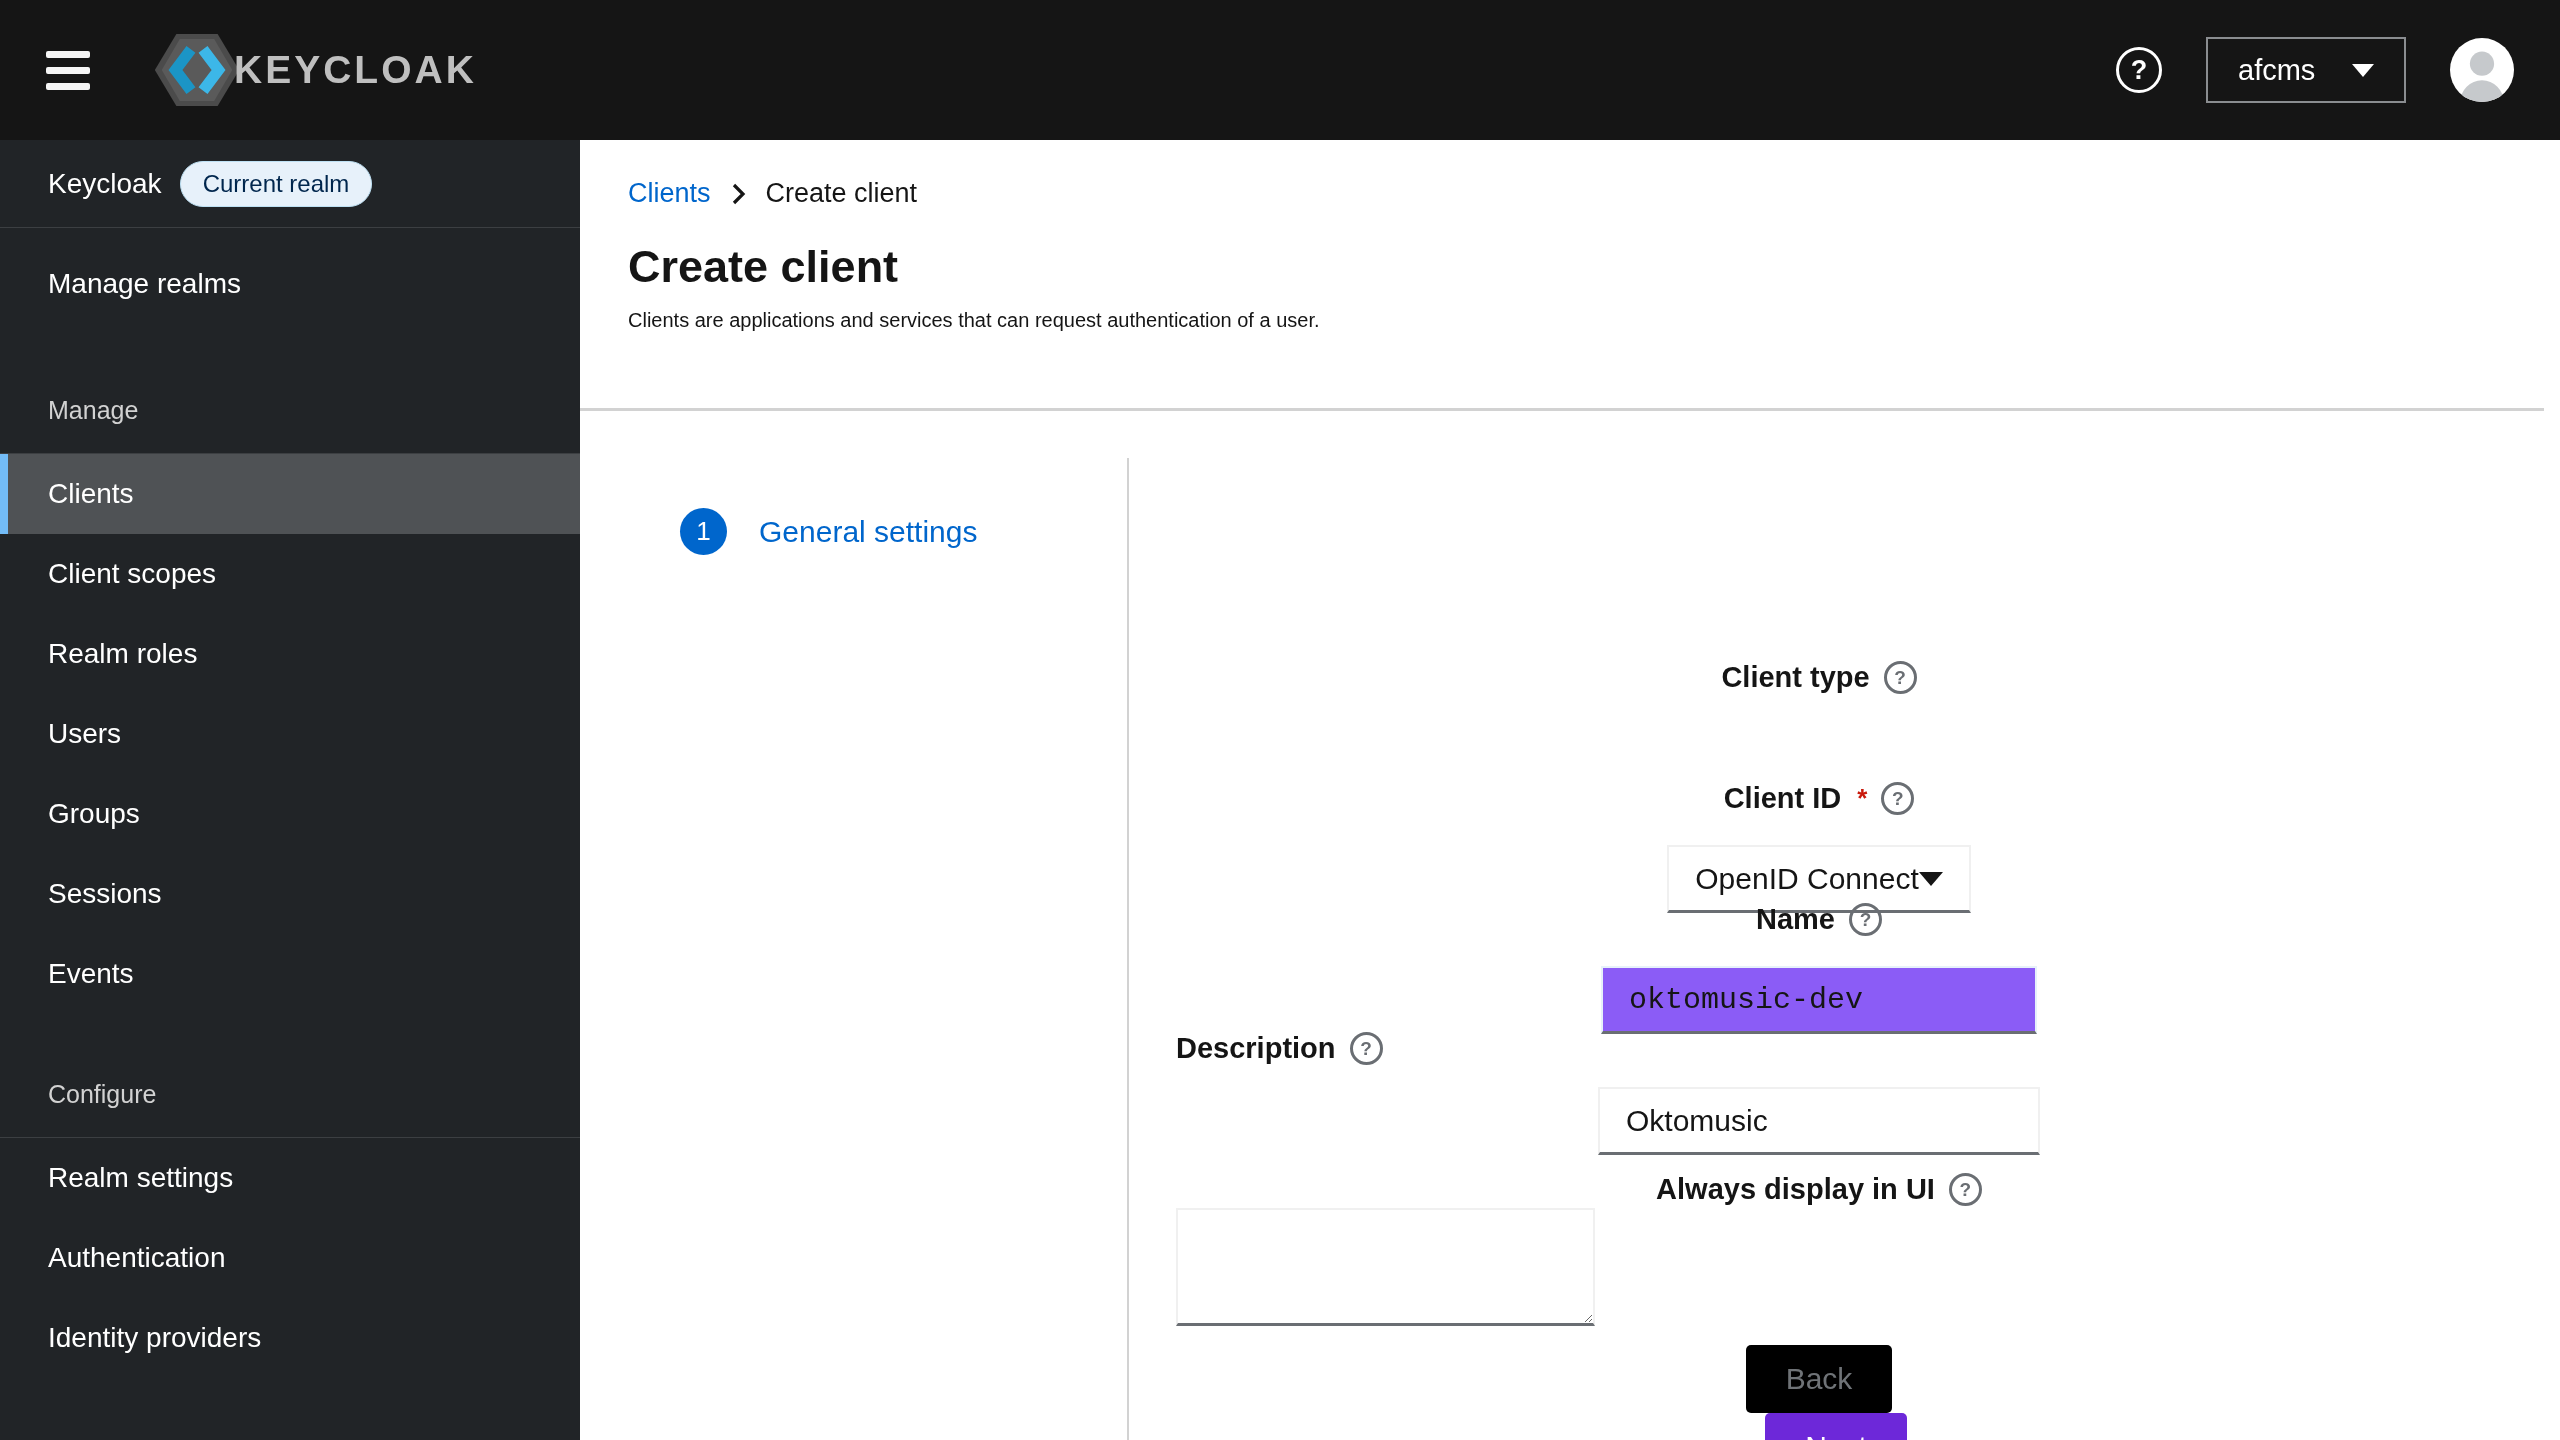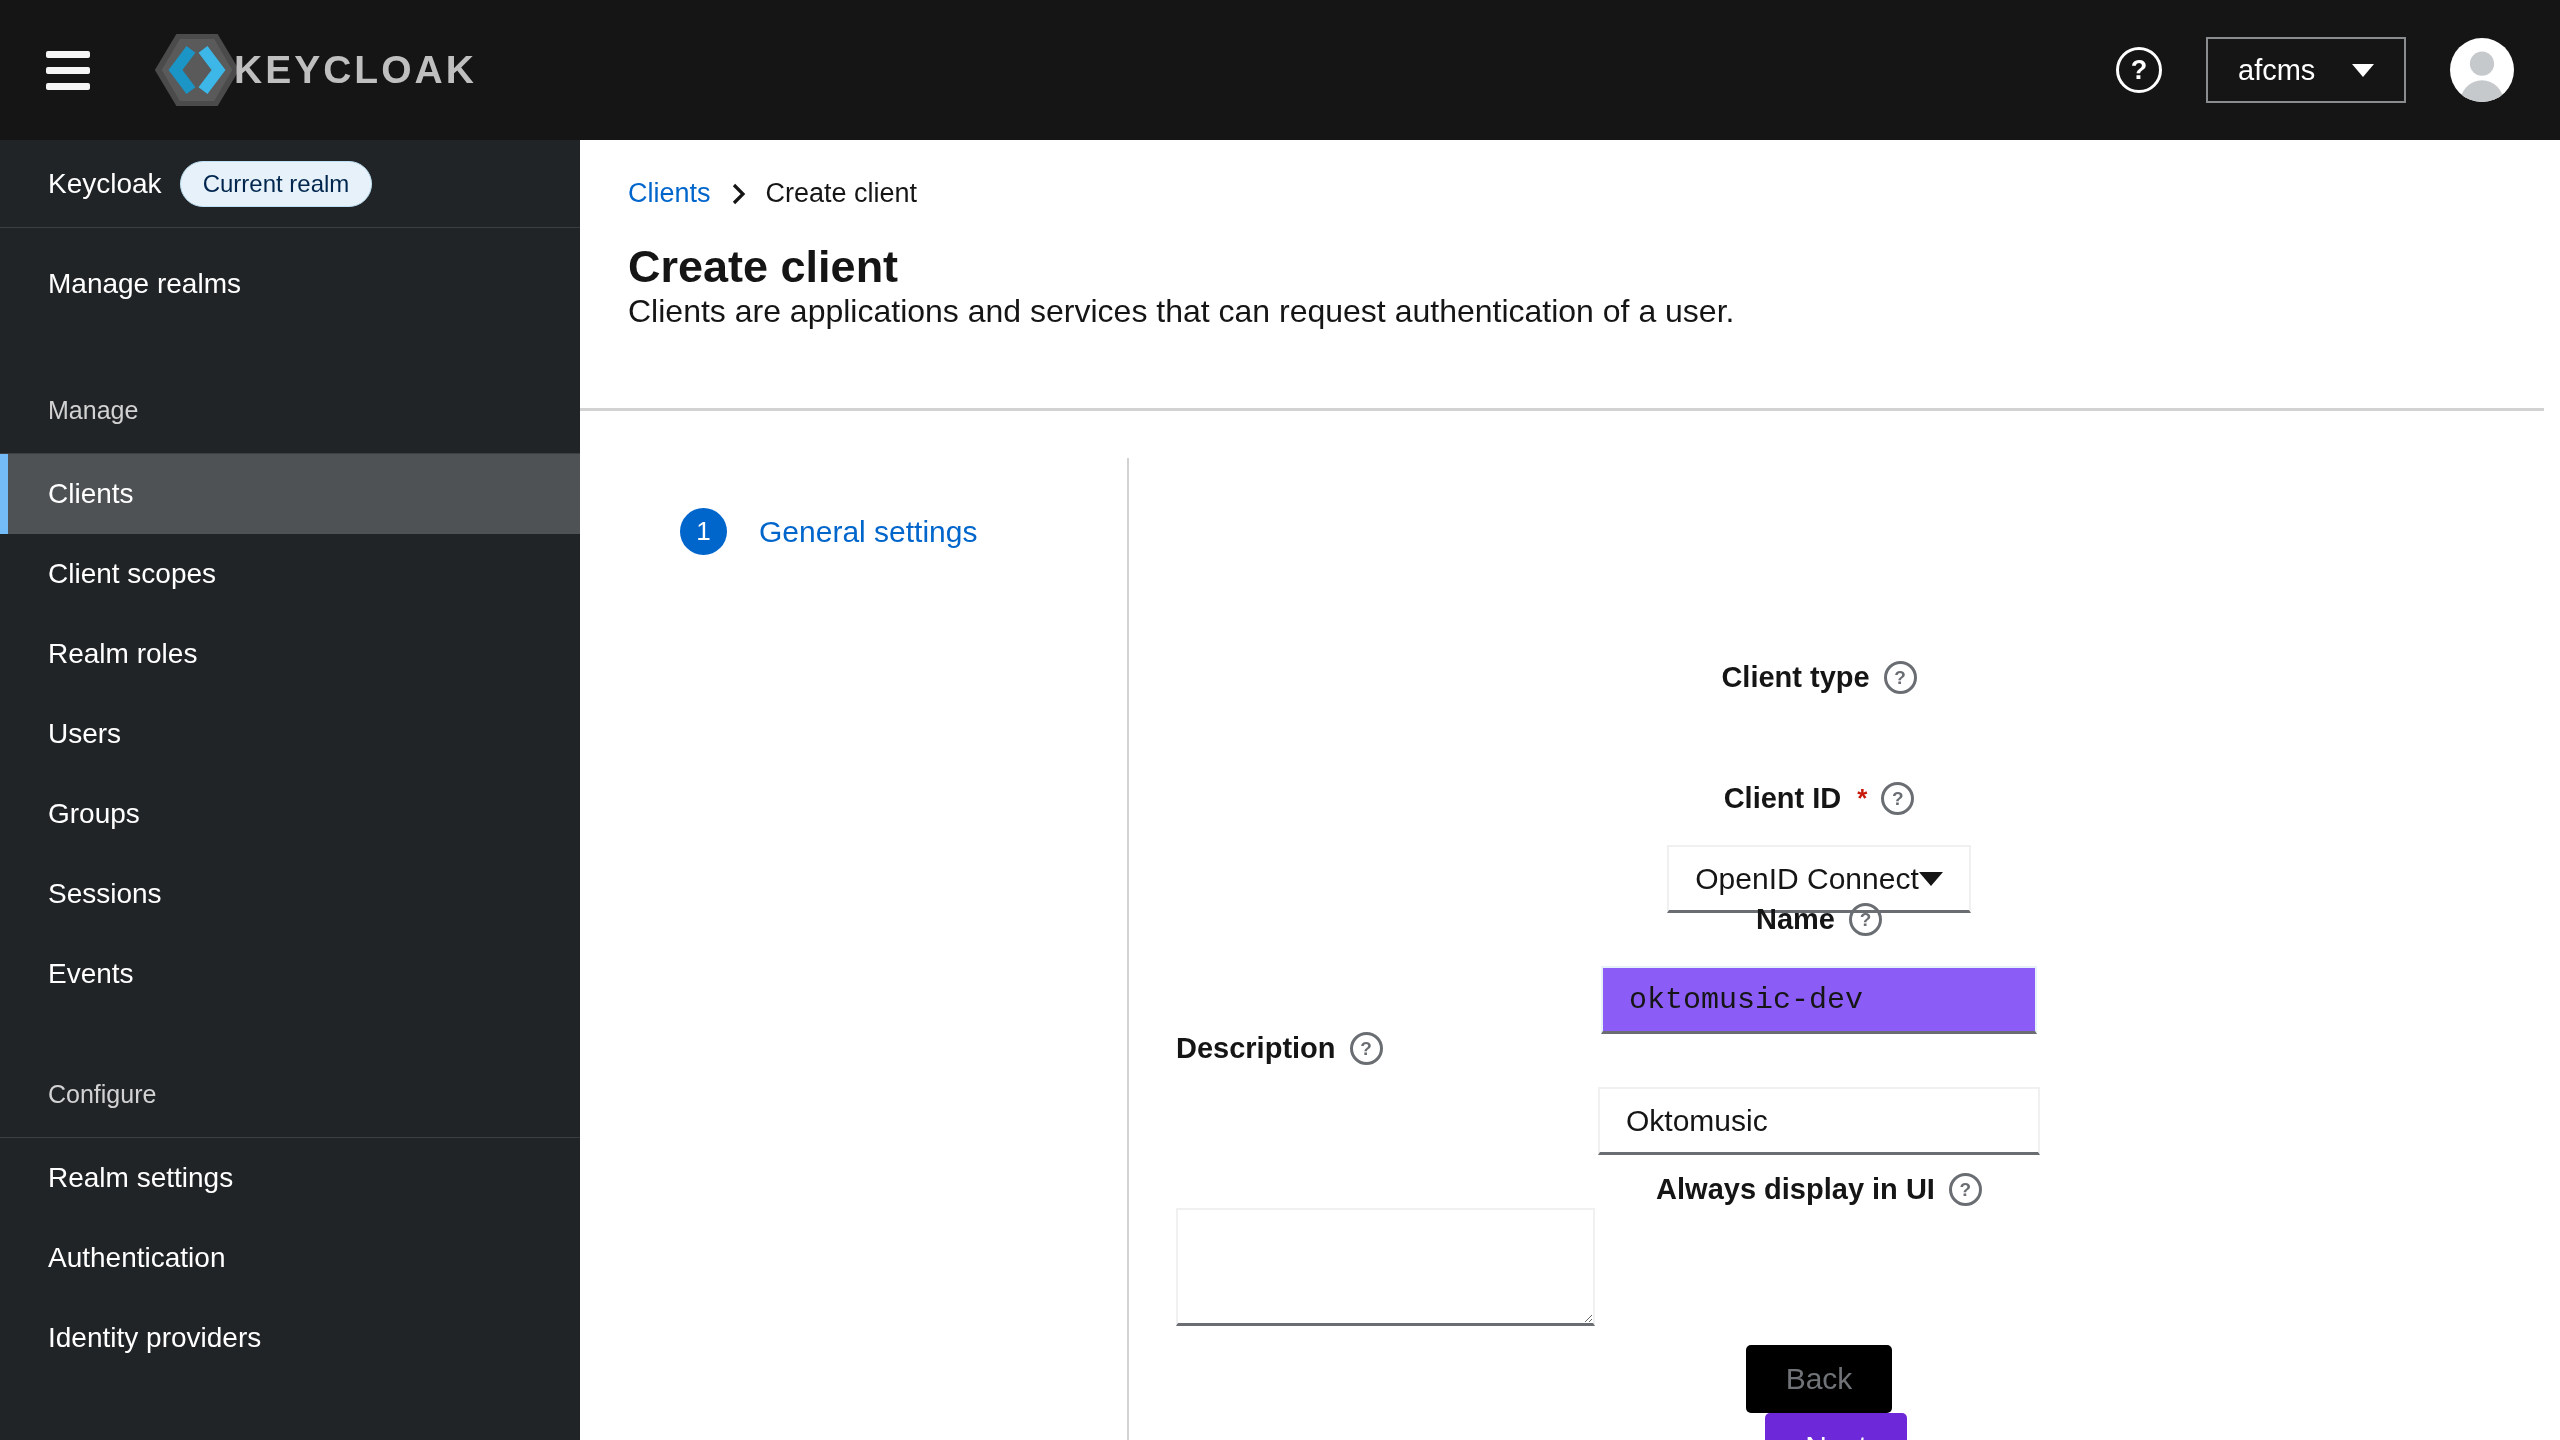--- a/index.html
+++ b/index.html
@@ -42,21 +42,21 @@
   .section-title { padding:0 68px 28px 48px; font-size:25px; color:#d2d2d2; }
   .section-divider { border-top:1px solid #3c3f42; }
 
   
   .main { position:absolute; top:140px; left:580px; width:1980px; height:1300px; background:#fff; }
   .page-header { padding:38px 0 0 48px; }
   .breadcrumb { display:flex; align-items:center; gap:20px; font-size:27px; }
   .breadcrumb a { color:#0066cc; text-decoration:none; cursor:pointer; }
   .crumb-current { color:#151515; }
   .page-title { margin-top:32px; font-size:45px; font-weight:700; color:#151515; }
-  .page-subtitle { margin-top:0; font-size:32px; color:#151515; }
+  .page-subtitle { margin-top:16px; font-size:20px; color:#151515; }
   .header-divider { position:absolute; left:0; top:268px; width:1964px; height:3px; background:#d2d2d2; }
   .vert-divider { position:absolute; left:547px; top:318px; bottom:0; width:2px; background:#d2d2d2; }
 
   .wizard-step { position:absolute; left:100px; top:368px; display:flex; align-items:center; gap:32px;
                  background:none; border:none; cursor:pointer; font-family:inherit; }
   .step-circle { width:47px; height:47px; border-radius:50%; background:#0066cc; color:#fff;
                  display:flex; align-items:center; justify-content:center; font-size:26px; }
   .step-label { color:#0066cc; font-size:30px; }
 
   .frow { position:absolute; left:596px; width:1286px; display:flex; align-items:center;flex-direction:column; }

